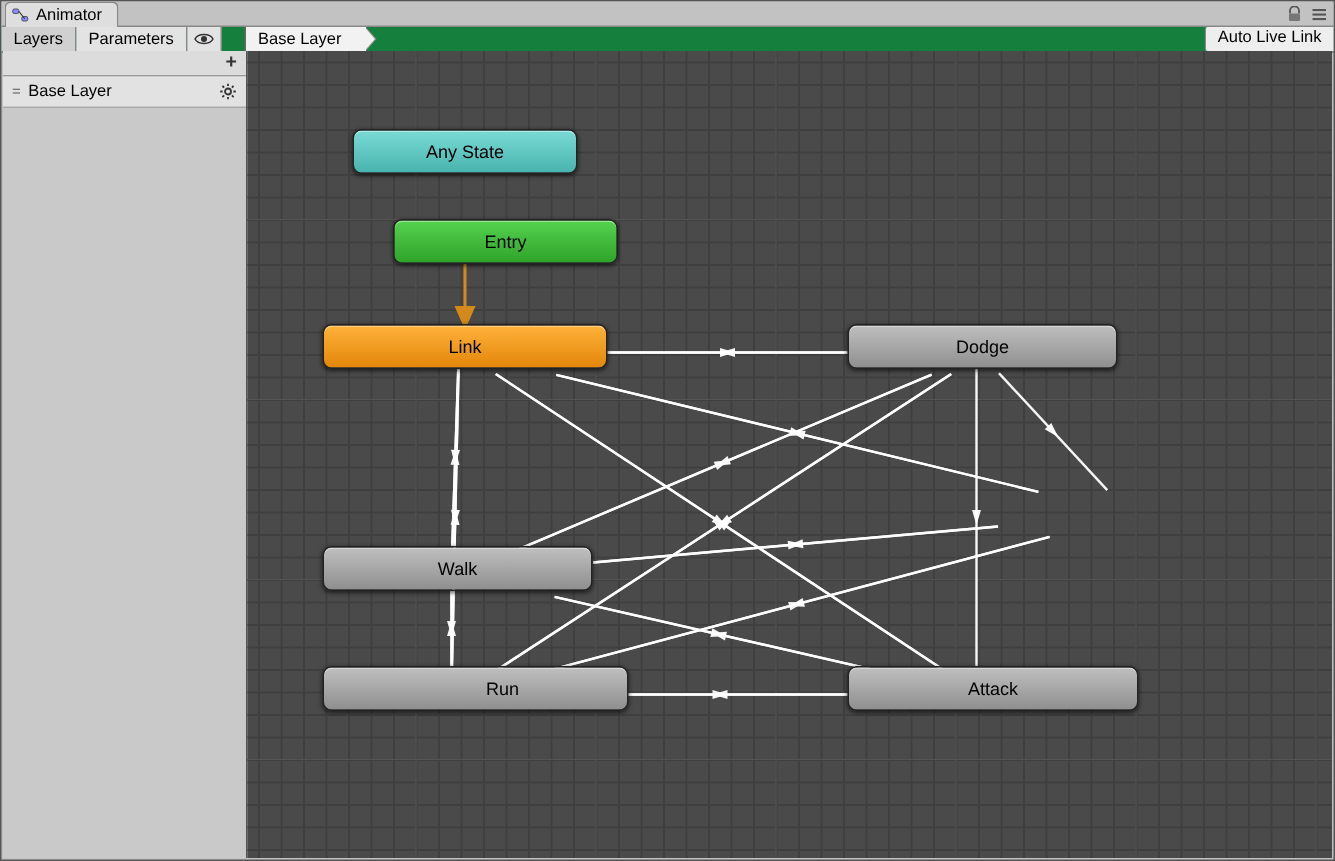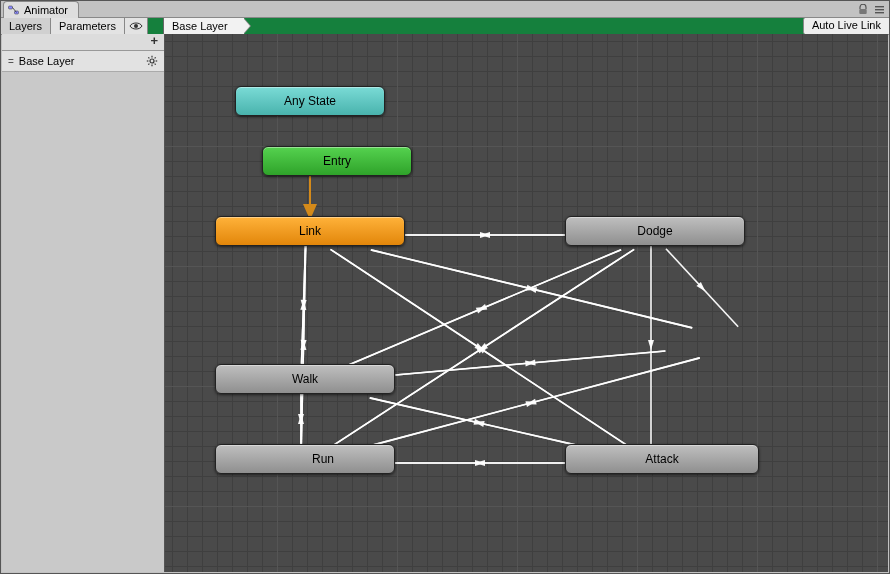--- a/index.html
+++ b/index.html
@@ -375,17 +375,17 @@
           <line x1="486" y1="212" x2="486" y2="410" stroke="#ffffff" stroke-width="1.6" stroke-opacity="0.95"></line>
           <polygon points="486,316 483,306 489,306" fill="#ffffff" fill-opacity="0.95"></polygon>
         </svg>
 
     <div class="node any small" style="left: 70px; top: 52px; width: 150px;">Any State</div>
         <div class="node entry small" style="left: 70px; top: 112px; width: 150px; margin-left: 27px;">Entry</div>
         <div class="node default" style="left: 50px; top: 182px; width: 190px;">Link</div>
         <div class="node" style="left: 400px; top: 182px; width: 180px;">Dodge</div>
         <div class="node" style="left: 50px; top: 330px; width: 180px;">Walk</div>
         <div class="node" style="left: 400px; top: 410px; width: 194px;">Attack</div>
-        <div class="node" style="left: 50px; top: 410px; width: 180px; padding-left: 36px;">Run</div>
+        <div class="node" style="left: 50px; top: 410px; width: 204px; padding-left: 36px;">Run</div>
       </div>
 
   </div>
 </div>
 
 </body></html>

